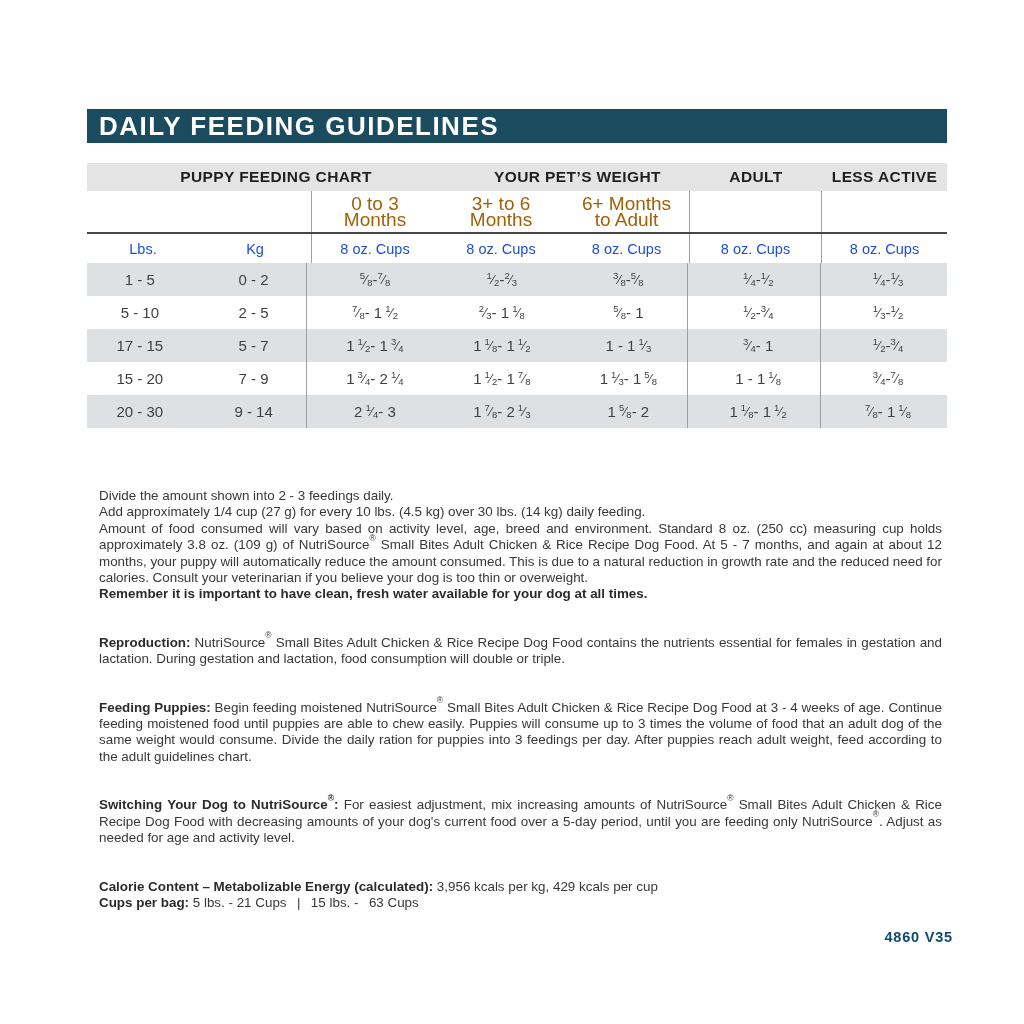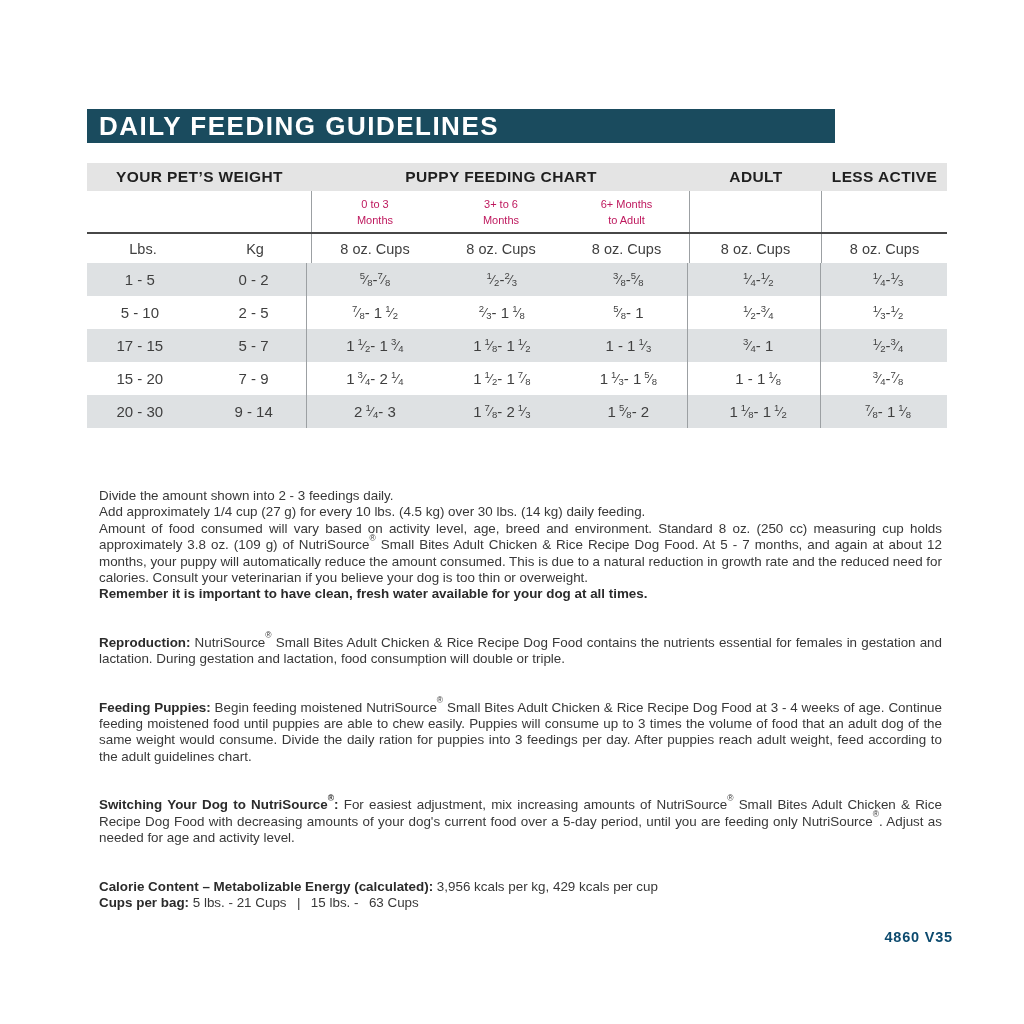--- a/index.html
+++ b/index.html
@@ -5,40 +5,40 @@
   html,body{margin:0;padding:0;}
   body{
     width:1024px;height:1024px;
     background:#ffffff;
     font-family:"Liberation Sans", sans-serif;
     position:relative;
     overflow:hidden;
     -webkit-font-smoothing:antialiased;
   }
   .banner{
-    position:absolute;left:87px;top:109px;width:748px;height:34px;
+    position:absolute;left:87px;top:109px;width:860px;height:34px;
     background:var(--banner-bg,#1A4B5E);
     color:#fff;display:flex;align-items:center;
     padding-left:12px;box-sizing:border-box;
     font-weight:bold;font-size:26px;letter-spacing:1.5px;
   }
   .tbl{position:absolute;left:87px;top:163px;width:860px;}
   .trow{display:flex;}
   .cell{
     box-sizing:border-box;text-align:center;
     display:flex;align-items:center;justify-content:center;
     white-space:nowrap;
   }
   .header-band{height:28px;background:var(--band-bg,#E4E4E4);}
   .header-band .cell{font-weight:bold;font-size:15.5px;color:#1f1f1f;letter-spacing:0.4px;}
   .months-row{height:41px;background:#fff;}
-  .months-row .cell{font-size:11px;line-height:16px;color:#be185d;white-space:normal;}
+  .months-row .cell{font-size:19px;line-height:16px;color:#a16207;white-space:normal;}
   .rule{height:2px;background:#474747;}
   .cups-row{height:29px;background:#fff;}
-  .cups-row .cell{font-size:14.5px;color:#404040;}
+  .cups-row .cell{font-size:14.5px;color:#1d4ed8;}
   .drow{height:33px;gap:8px;}
   .drow .cell{font-size:15px;color:#3f3f3f;}
   .shaded{background:var(--row-bg,#DEE1E3);}
   .b-r{border-right:1px solid var(--divider,#9CA0A3);}
   .val sup{font-size:9.5px;line-height:0;position:relative;top:-4px;}
   .val sub{font-size:9.5px;line-height:0;position:relative;top:3px;}
   .fs{font-size:13px;}
   .notes{
     position:absolute;left:99px;top:488px;width:843px;
     font-size:13.4px;line-height:16.4px;color:#383838;
@@ -55,22 +55,22 @@
 </style>
 </head>
 <body style="--banner-bg: #1A4B5E; --band-bg: #E4E4E4; --row-bg: #DEE1E3; --divider: #9CA0A3;">
 
 <div class="banner">
   <span>DAILY FEEDING GUIDELINES</span>
 </div>
 
 <div class="tbl" id="tbl">
     <div class="trow header-band">
+      <div class="cell" style="width: 378px;">PUPPY FEEDING CHART</div>
       <div class="cell" style="width: 225px;">YOUR PET’S WEIGHT</div>
-      <div class="cell" style="width: 378px;">PUPPY FEEDING CHART</div>
       <div class="cell" style="width: 132px;">ADULT</div>
       <div class="cell" style="width: 125px;">LESS ACTIVE</div>
     </div>
     <div class="trow months-row">
       <div class="cell b-r" style="width: 225px;"></div>
       <div class="cell" style="width: 126px;">0 to 3<br>Months</div>
       <div class="cell" style="width: 126px;">3+ to 6<br>Months</div>
       <div class="cell b-r" style="width: 126px;">6+ Months<br>to Adult</div>
       <div class="cell b-r" style="width: 132px;"></div>
       <div class="cell" style="width: 125px;"></div>

